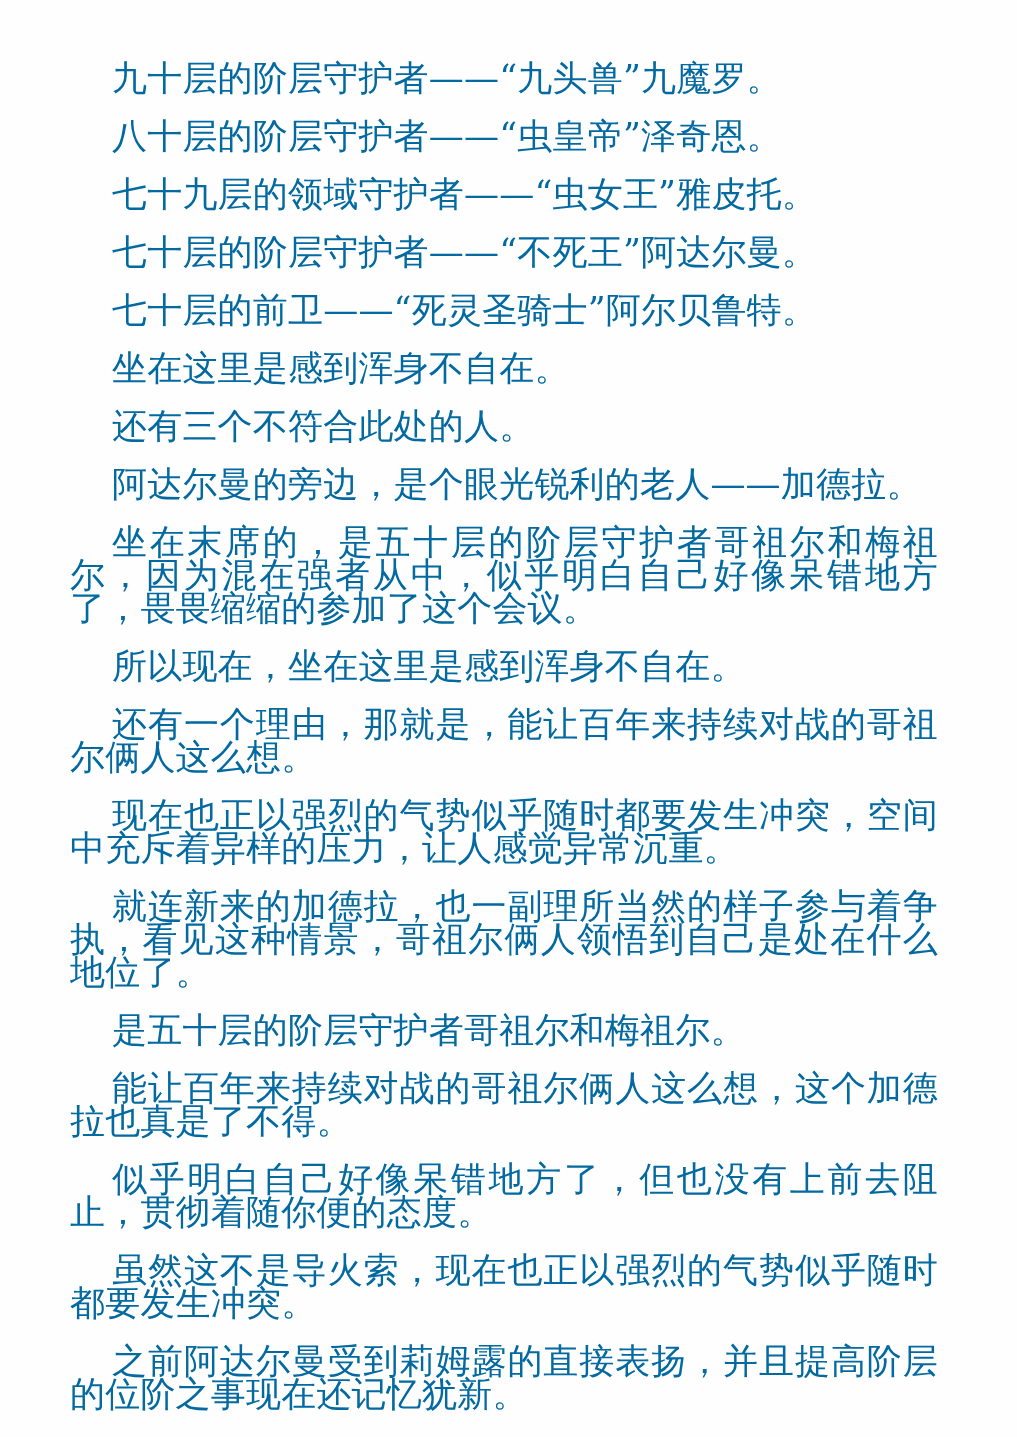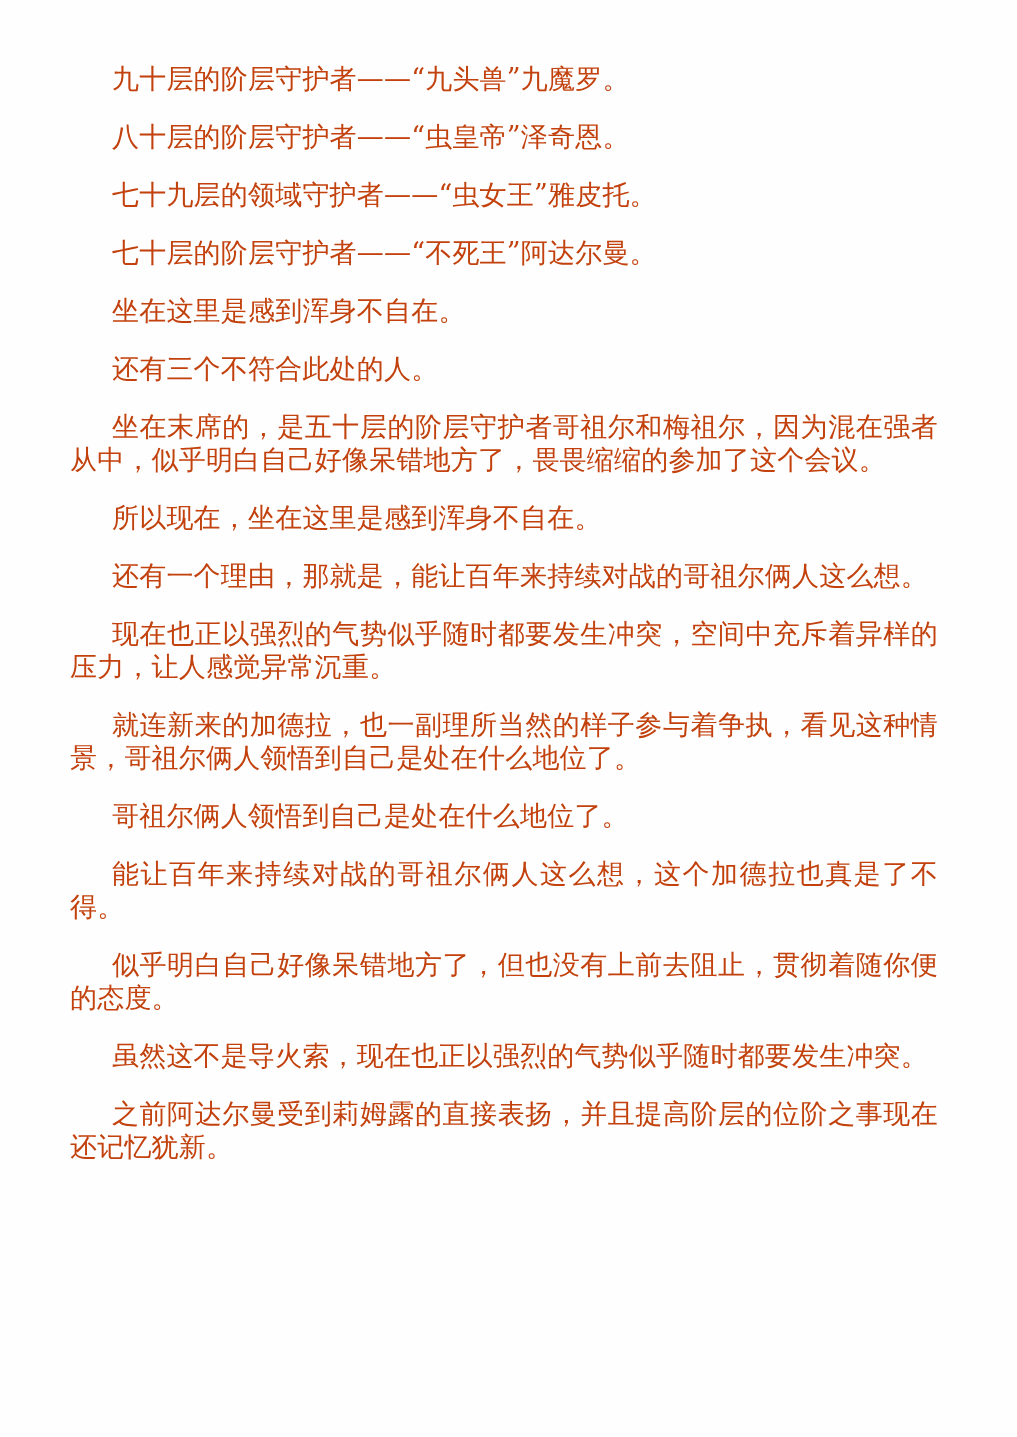--- a/index.html
+++ b/index.html
@@ -23,23 +23,23 @@
     position: absolute;
     left: 70px;
     top: 62px;
     width: 868px;
   }
 
   .para {
     margin: 0 0 25px 0;
     padding: 0;
     font-family: "DejaVu Serif", "Liberation Serif", serif;
-    font-size: 27px;
+    font-size: 35px;
     line-height: 33px;
-    color: #c2410c;
+    color: #0369a1;
     text-indent: 42px;
     text-align: justify;
     text-justify: inter-character;
     letter-spacing: 0.2px;
     word-break: break-all;
     -webkit-font-smoothing: antialiased;
   }
 
   .para:last-child {
     margin-bottom: 12px;
@@ -52,26 +52,28 @@
 </style>
 </head>
 <body>
 
 <div class="page">
   <div class="text-body">
     <p class="para single">九十层的阶层守护者——“九头兽”九魔罗。</p>
     <p class="para single">八十层的阶层守护者——“虫皇帝”泽奇恩。</p>
     <p class="para single">七十九层的领域守护者——“虫女王”雅皮托。</p>
     <p class="para single">七十层的阶层守护者——“不死王”阿达尔曼。</p>
+    <p class="para single">七十层的前卫——“死灵圣骑士”阿尔贝鲁特。</p>
     <p class="para single">坐在这里是感到浑身不自在。</p>
     <p class="para single">还有三个不符合此处的人。</p>
+    <p class="para single">阿达尔曼的旁边，是个眼光锐利的老人——加德拉。</p>
     <p class="para">坐在末席的，是五十层的阶层守护者哥祖尔和梅祖尔，因为混在强者从中，似乎明白自己好像呆错地方了，畏畏缩缩的参加了这个会议。</p>
     <p class="para single">所以现在，坐在这里是感到浑身不自在。</p>
     <p class="para single">还有一个理由，那就是，能让百年来持续对战的哥祖尔俩人这么想。</p>
     <p class="para">现在也正以强烈的气势似乎随时都要发生冲突，空间中充斥着异样的压力，让人感觉异常沉重。</p>
     <p class="para">就连新来的加德拉，也一副理所当然的样子参与着争执，看见这种情景，哥祖尔俩人领悟到自己是处在什么地位了。</p>
-    <p class="para single">哥祖尔俩人领悟到自己是处在什么地位了。</p>
+    <p class="para single">是五十层的阶层守护者哥祖尔和梅祖尔。</p>
     <p class="para single">能让百年来持续对战的哥祖尔俩人这么想，这个加德拉也真是了不得。</p>
     <p class="para">似乎明白自己好像呆错地方了，但也没有上前去阻止，贯彻着随你便的态度。</p>
     <p class="para single">虽然这不是导火索，现在也正以强烈的气势似乎随时都要发生冲突。</p>
     <p class="para">之前阿达尔曼受到莉姆露的直接表扬，并且提高阶层的位阶之事现在还记忆犹新。</p>
   </div>
 </div>
 
 </body></html>

